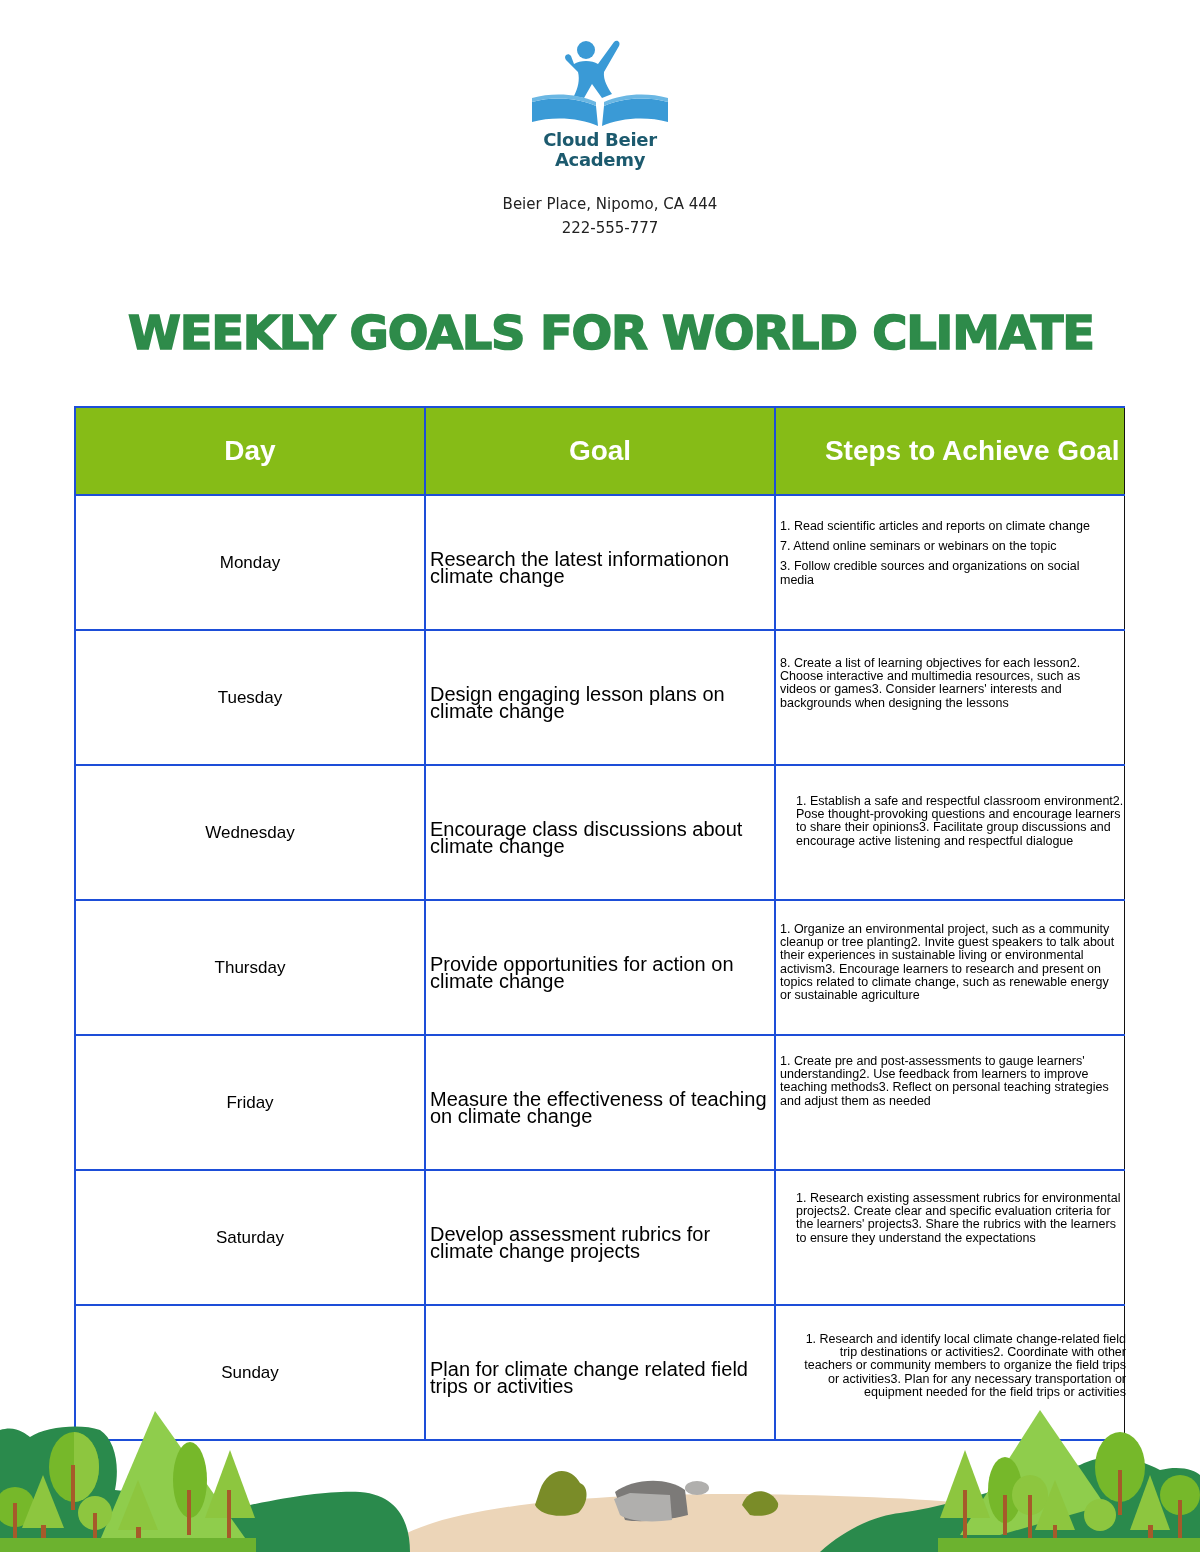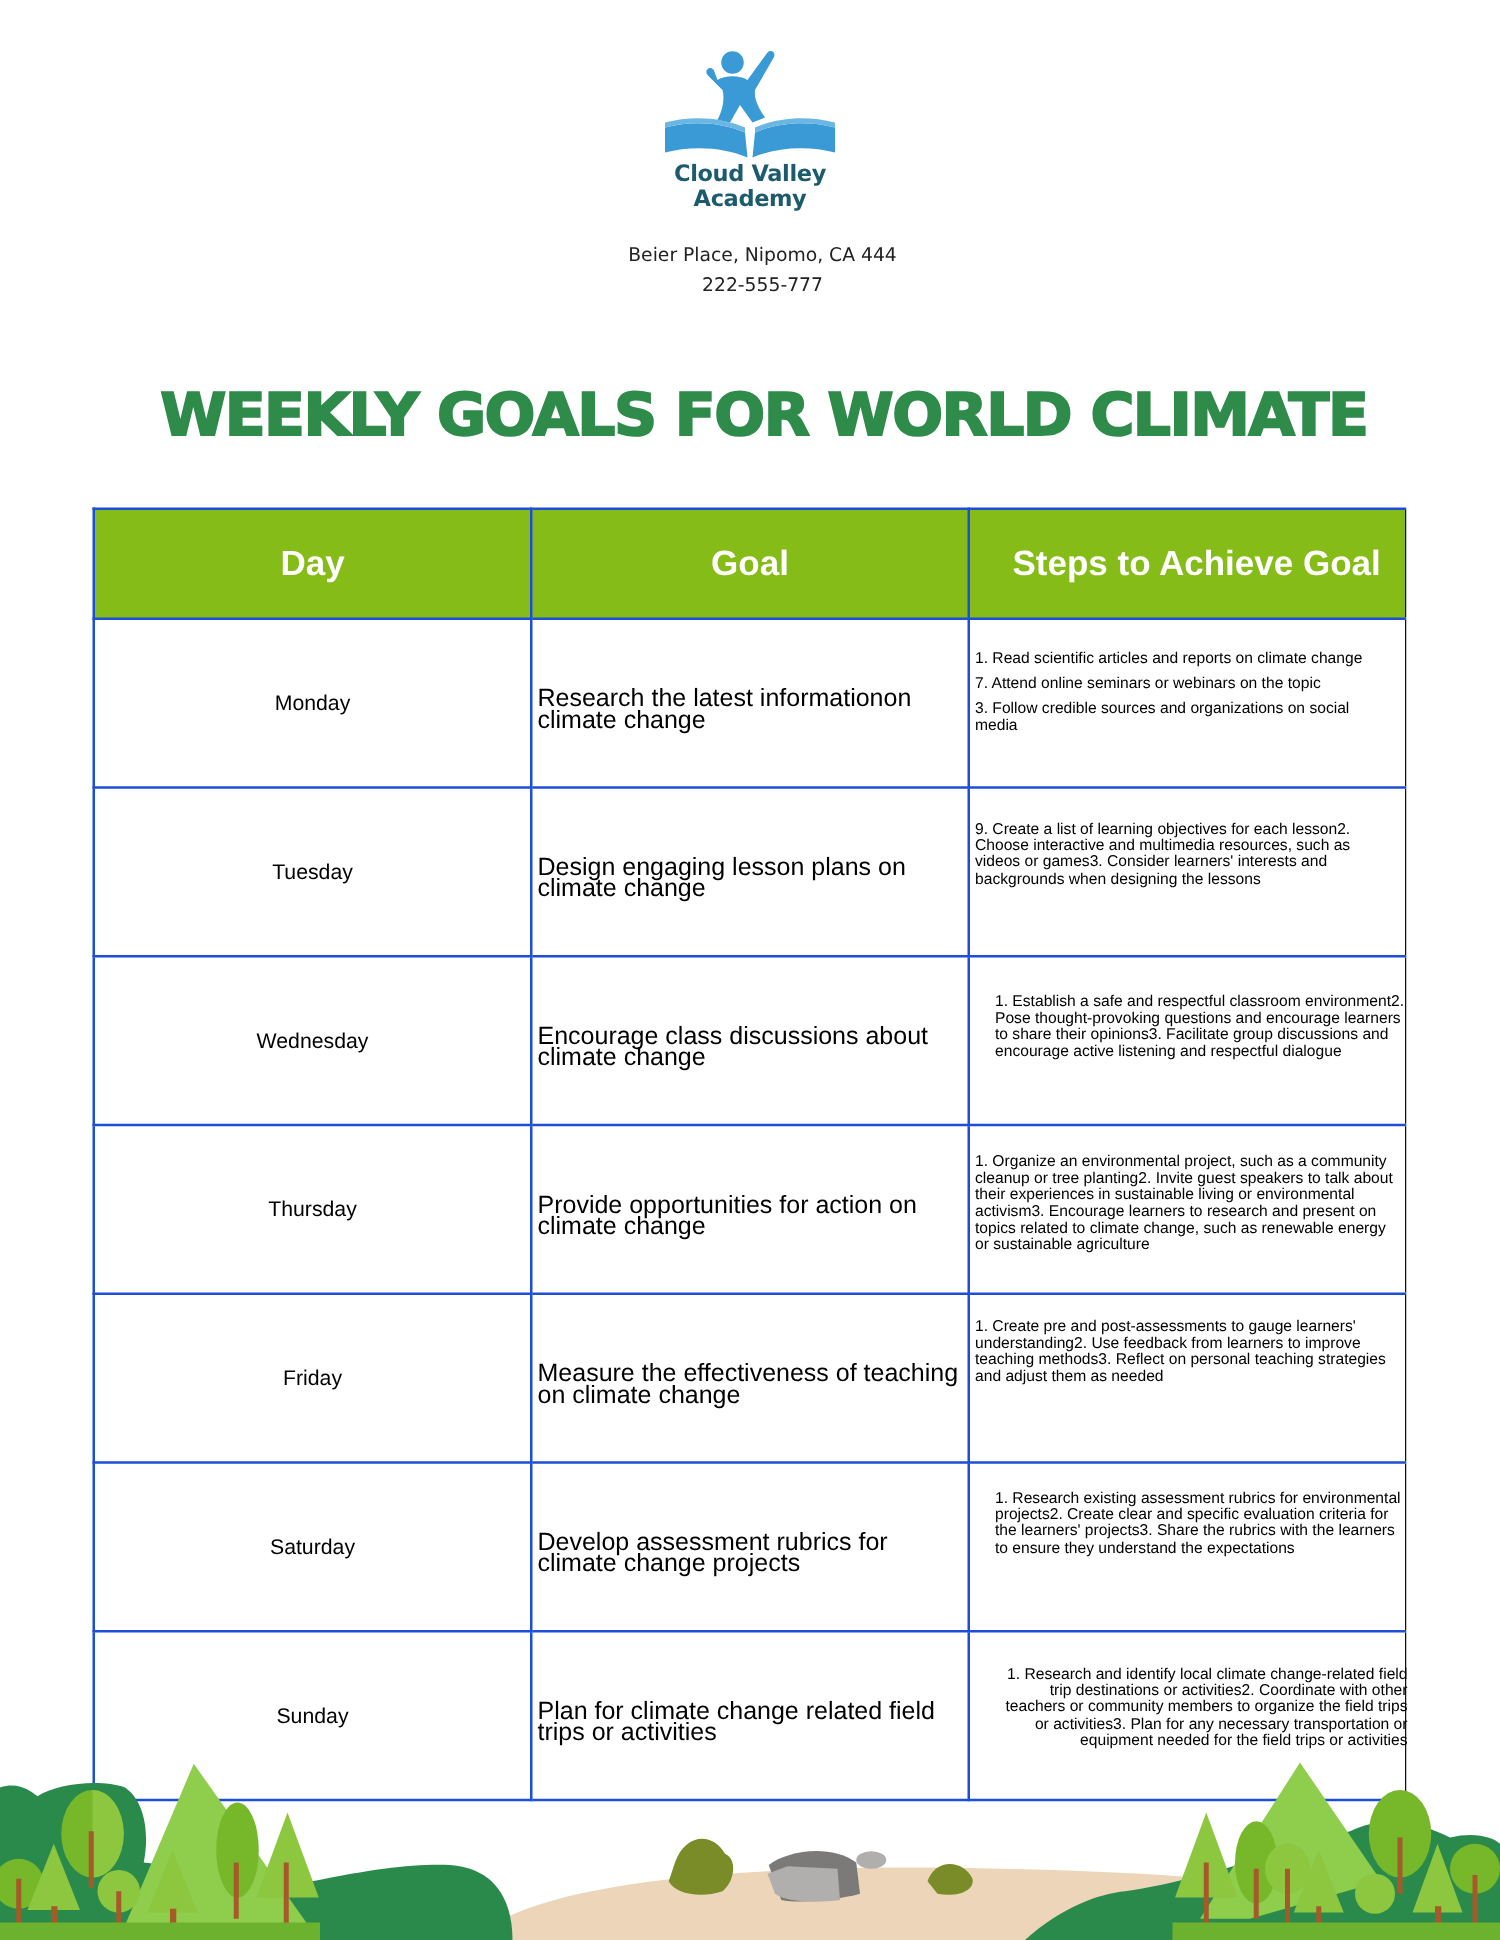--- a/index.html
+++ b/index.html
@@ -6,21 +6,21 @@
   body { width:1200px; height:1552px; position:relative; overflow:hidden; font-family:"Liberation Sans", sans-serif; color:#000; }
   .logo { position:absolute; left:528px; top:36px; width:144px; height:140px; }
   .logo svg { position:absolute; left:0; top:0; }
   .logo-text { position:absolute; left:0; top:94px; width:144px; text-align:center; font-family:"DejaVu Sans", sans-serif; font-weight:bold; color:#1c5a6e; font-size:18px; line-height:20px; letter-spacing:-0.3px; }
   .contact { position:absolute; left:400px; top:193px; width:420px; text-align:center; font-family:"DejaVu Sans", sans-serif; font-size:15px; line-height:23.5px; color:#222; }
   .title { position:absolute; left:0; top:305px; width:1222px; text-align:center; font-family:"DejaVu Sans", sans-serif; font-weight:bold; color:#2e8b4a; font-size:47px; letter-spacing:-1.2px; transform:scaleX(1.02); -webkit-text-stroke:1.6px #2e8b4a; white-space:nowrap; }
   table.goals { position:absolute; left:74px; top:406px; border-collapse:collapse; table-layout:fixed; width:1049px; }
   table.goals th, table.goals td { border:2px solid #1d4ed8; padding:4px; vertical-align:middle; }
   table.goals td.steps { border-right:1px solid #111; }
   table.goals th { background:#86bc17; color:#fff; font-size:28px; font-weight:bold; height:78px; text-align:center; }
-  table.goals th.steps-h { border-right:1px solid #111; text-align:left; padding-left:34px; white-space:nowrap;margin-left:16px; }
+  table.goals th.steps-h { border-right:1px solid #111; text-align:right; padding-left:34px; white-space:nowrap;margin-left:16px; }
   table.goals td { height:125px; }
   .day { font-size:17px; text-align:center; padding-bottom:10px; }
   .goal { font-size:20px; text-align:left; line-height:17px; padding:0 14px;border-radius:23px; }
   .steps { font-size:12.5px; line-height:13.2px; padding:0 0 0 22px; vertical-align:top !important; }
   .steps-inner { padding-top:12px; overflow:visible; white-space:normal; width:330px; }
   .steps-list div { margin-bottom:7px; }
   .landscape { position:absolute; left:0; top:1395px; width:1200px; height:157px; }
 </style>
 </head>
 <body>
@@ -28,21 +28,21 @@
 <div class="logo">
   <svg width="144" height="95" viewBox="0 0 144 95">
     <circle cx="58" cy="14" r="9" fill="#3a9ad6"></circle>
     <path d="M46 28 C52 24 64 24 70 28 L86 6 C89 3 93 6 91 10 L76 36 C75 44 80 52 84 58 L74 62 L64 48 L56 62 L46 60 C50 52 52 44 50 36 L38 24 C35 20 40 16 43 20 Z" fill="#3a9ad6"></path>
     <path d="M4 66 C26 60 50 62 68 70 L70 90 C52 82 26 80 4 86 Z" fill="#3a9ad6"></path>
     <path d="M4 62 C26 56 50 58 68 66 L68 70 C50 62 26 60 4 66 Z" fill="#6bb7e3"></path>
     <path d="M140 66 C118 60 94 62 76 70 L74 90 C92 82 118 80 140 86 Z" fill="#3a9ad6"></path>
     <path d="M140 62 C118 56 94 58 76 66 L76 70 C94 62 118 60 140 66 Z" fill="#6bb7e3"></path>
   </svg>
   <div class="logo-text">
-    <div>Cloud Valley</div>
+    <div>Cloud Beier</div>
     <div>Academy</div>
   </div>
 </div>
 
 <div class="contact">
   <div>Beier Place, Nipomo, CA 444</div>
   <div>222-555-777</div>
 </div>
 
 <div class="title">WEEKLY GOALS FOR WORLD CLIMATE</div>
@@ -73,21 +73,21 @@
           <div>3. Follow credible sources and organizations on social media</div>
         </div>
       </td>
     </tr>
     <tr>
       <td class="day">Tuesday</td>
       <td class="goal">
           <div style="padding-top:10px">Design engaging lesson plans on climate change</div>
         </td>
       <td class="steps">
-        <div class="steps-inner" style="padding-top:22px;">9. Create a list of learning objectives for each lesson2. Choose interactive and multimedia resources, such as videos or games3. Consider learners' interests and backgrounds when designing the lessons</div>
+        <div class="steps-inner" style="padding-top:22px;">8. Create a list of learning objectives for each lesson2. Choose interactive and multimedia resources, such as videos or games3. Consider learners' interests and backgrounds when designing the lessons</div>
       </td>
     </tr>
     <tr>
       <td class="day">Wednesday</td>
       <td class="goal">
           <div style="padding-top:10px">Encourage class discussions about climate change</div>
         </td>
       <td class="steps" style="padding-left:20px;">
         <div class="steps-inner" style="padding-top:25px;">1. Establish a safe and respectful classroom environment2. Pose thought-provoking questions and encourage learners to share their opinions3. Facilitate group discussions and encourage active listening and respectful dialogue</div>
       </td>

